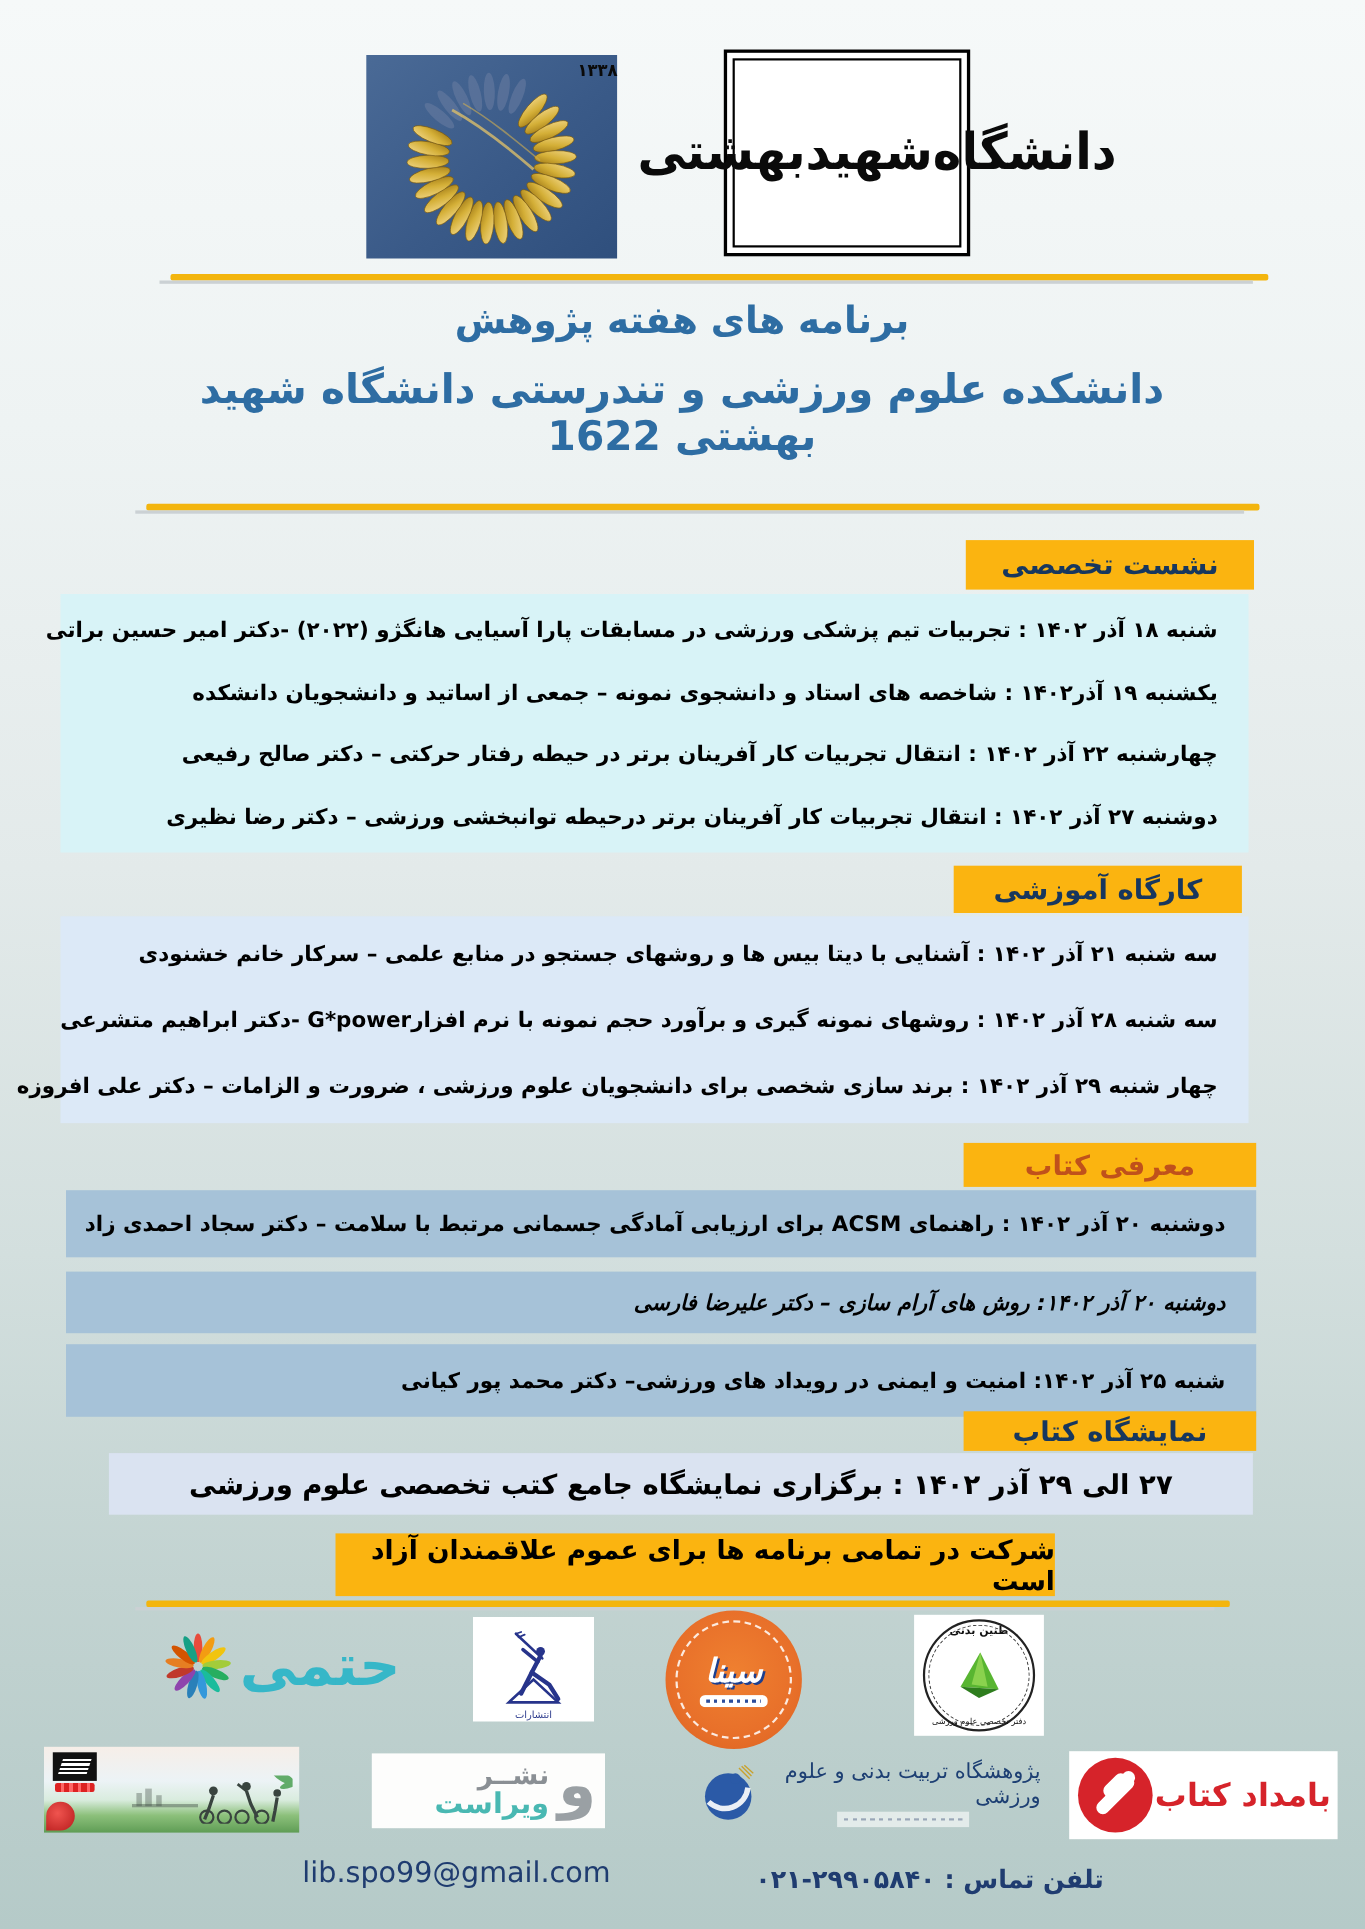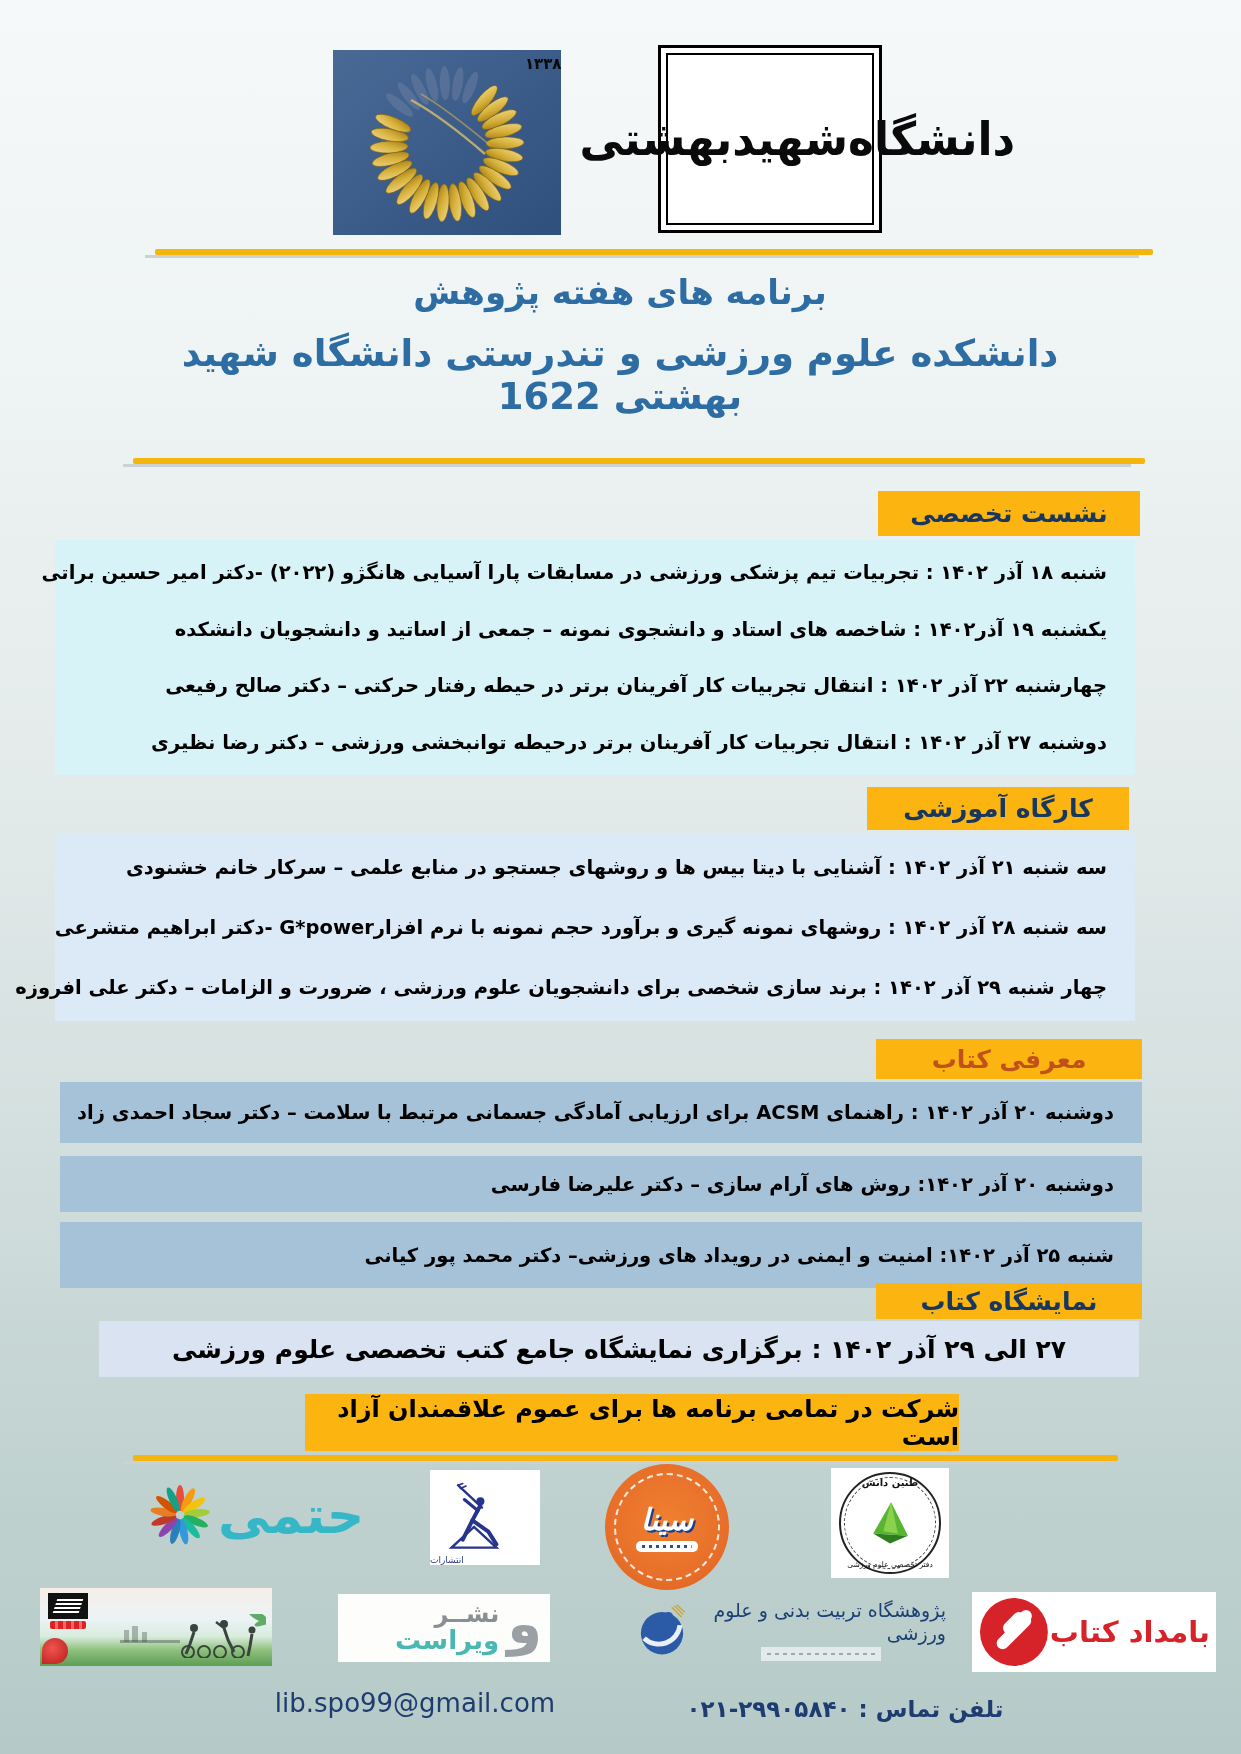--- a/index.html
+++ b/index.html
@@ -35,30 +35,30 @@
   .h-books{left:876px;top:1039px;width:266px;height:40px;color:#c0511b;}
   .h-exhibit{left:876px;top:1283px;width:266px;height:36px;}
 
   
   .sec-box{box-sizing:border-box;display:flex;flex-direction:column;justify-content:space-around;padding:4px 28px 4px 14px;}
   .box-sessions{left:55px;top:540px;width:1080px;height:235px;background:#d8f3f7;}
   .box-workshops{left:55px;top:833px;width:1080px;height:188px;background:#dce9f7;}
   .row{font-size:19.5px;font-weight:bold;color:#000;text-align:right;white-space:nowrap;}
   .book-row{left:60px;width:1082px;background:#a6c2d8;box-sizing:border-box;display:flex;align-items:center;padding:0 28px 0 30px;}
   .book-row1{top:1082px;height:61px;}
-  .book-row2{top:1156px;height:56px;}
+  .book-row2{top:1156px;height:56px;font-style:italic;}
   .book-row3{top:1222px;height:66px;}
   .box-exhibit{left:99px;top:1321px;width:1040px;height:56px;background:#dae3f1;display:flex;align-items:center;justify-content:center;}
   .box-exhibit .row{font-size:25px;white-space:nowrap;}
   .banner{left:305px;top:1394px;width:654px;height:57px;background:#fbb410;display:flex;align-items:center;justify-content:center;font-size:24px;font-weight:bold;color:#000;}
 
   
   .hatmi{left:148px;top:1480px;width:220px;height:70px;display:flex;align-items:center;gap:6px;direction:ltr;}
   .hatmi-text{color:#36b7c8;font-size:52px;font-weight:bold;letter-spacing:-2px;line-height:1;}
-  .fencer{left:430px;top:1470px;width:110px;height:95px;background:#fff;display:flex;flex-direction:column;align-items:flex-end;justify-content:flex-start;padding-top:4px;box-sizing:border-box;}
+  .fencer{left:430px;top:1470px;width:110px;height:95px;background:#fff;display:flex;flex-direction:column;align-items:center;justify-content:flex-start;padding-top:4px;box-sizing:border-box;}
   .fencer-cap{font-size:9px;color:#2c3a8c;margin-top:1px;}
   .sina{left:605px;top:1464px;width:124px;height:126px;border-radius:50%;background:radial-gradient(circle at 50% 45%,#ef8030 0%,#e8702a 60%,#d95f1f 100%);display:flex;flex-direction:column;align-items:center;justify-content:center;position:absolute;}
   .sina-ring{position:absolute;inset:9px;border:2px dashed rgba(255,255,255,.85);border-radius:50%;}
   .sina-word{font-size:30px;font-weight:bold;font-style:italic;color:#fff;text-shadow:2px 2px 0 #1c3f8f;z-index:2;}
   .sina-band{width:62px;height:11px;background:#fff;border-radius:5px;margin-top:4px;background-image:repeating-linear-gradient(90deg,#2c4d9b 0 3px,transparent 3px 7px);background-size:80% 3px;background-repeat:no-repeat;background-position:center;}
   .tanin{left:831px;top:1468px;width:118px;height:110px;background:#fff;display:flex;align-items:center;justify-content:center;}
   .tanin-circle{width:102px;height:102px;border-radius:50%;border:2px solid #222;outline:1px dashed #444;outline-offset:-6px;display:flex;flex-direction:column;align-items:center;justify-content:space-between;padding:3px 0;box-sizing:border-box;background:#fff;}
   .tanin-top{font-size:10px;font-weight:bold;color:#111;}
   .tanin-bottom{font-size:7.5px;color:#111;}
   .scenic{left:40px;top:1588px;width:232px;height:78px;background:linear-gradient(180deg,#f6eee8 0%,#ecf3f6 40%,#d9ecde 62%,#8cc07b 80%,#5f9d55 100%);overflow:hidden;}
@@ -219,21 +219,21 @@
   </div>
 
   <div class="abs sina">
     <div class="sina-ring"></div>
     <span class="sina-word">سینا</span>
     <div class="sina-band"></div>
   </div>
 
   <div class="abs tanin">
     <div class="tanin-circle">
-      <span class="tanin-top">طنین دانش</span>
+      <span class="tanin-top">طنین بدنی</span>
       <svg width="56" height="52" viewBox="0 0 100 90">
         <polygon points="52,6 82,66 20,62" fill="#58b531"></polygon>
         <polygon points="52,6 64,62 38,58" fill="#8ad24e"></polygon>
         <polygon points="20,62 82,66 50,80" fill="#2e7d1e"></polygon>
       </svg>
       <span class="tanin-bottom">دفتر تخصصی علوم ورزشی</span>
     </div>
   </div>
 
   <div class="abs scenic">

